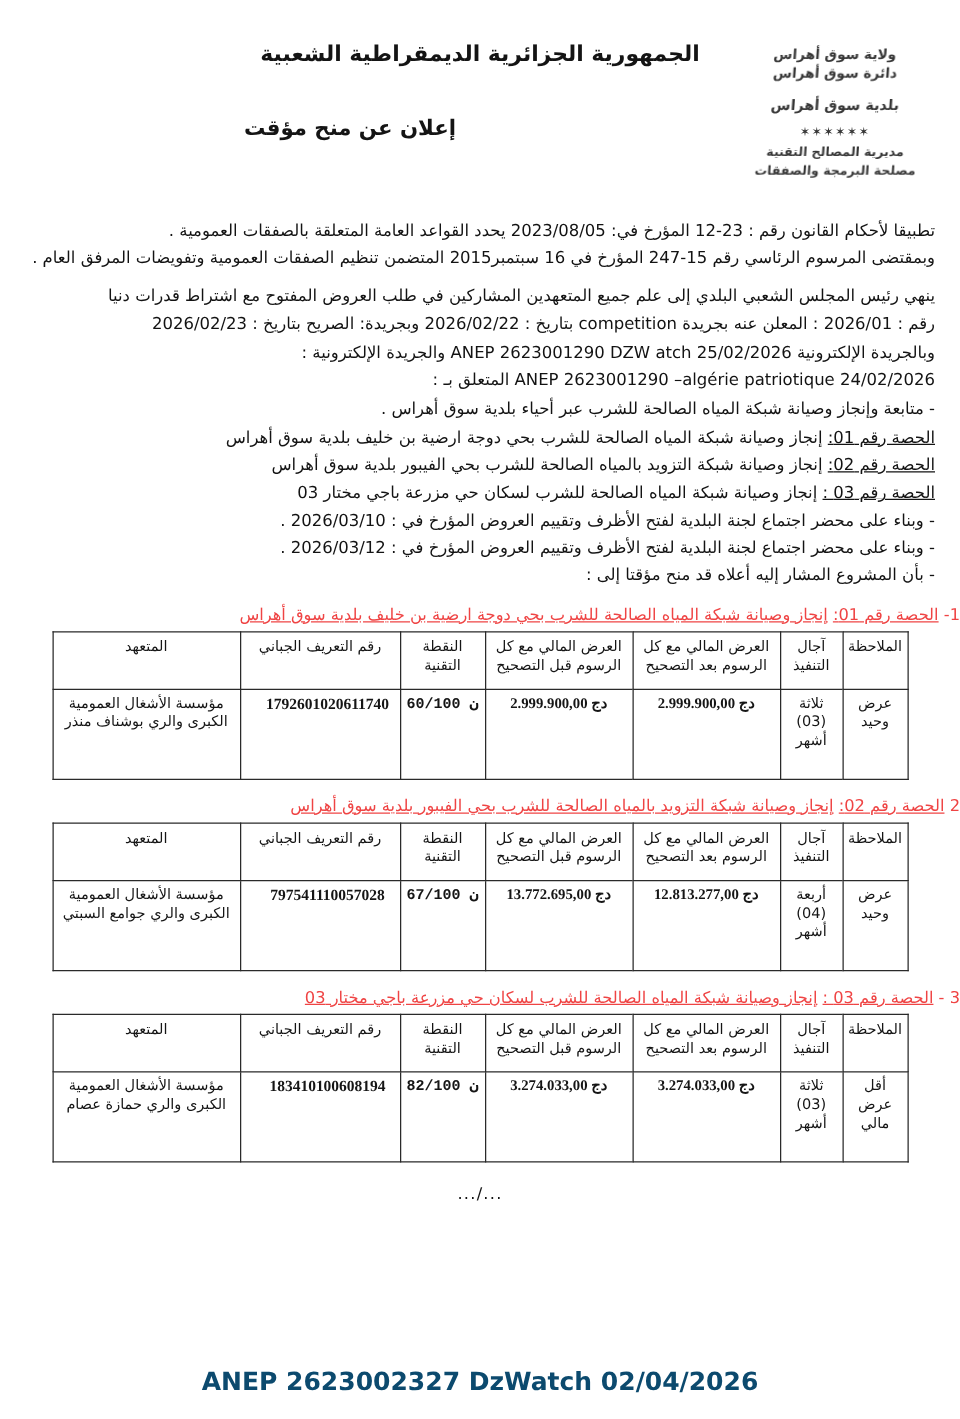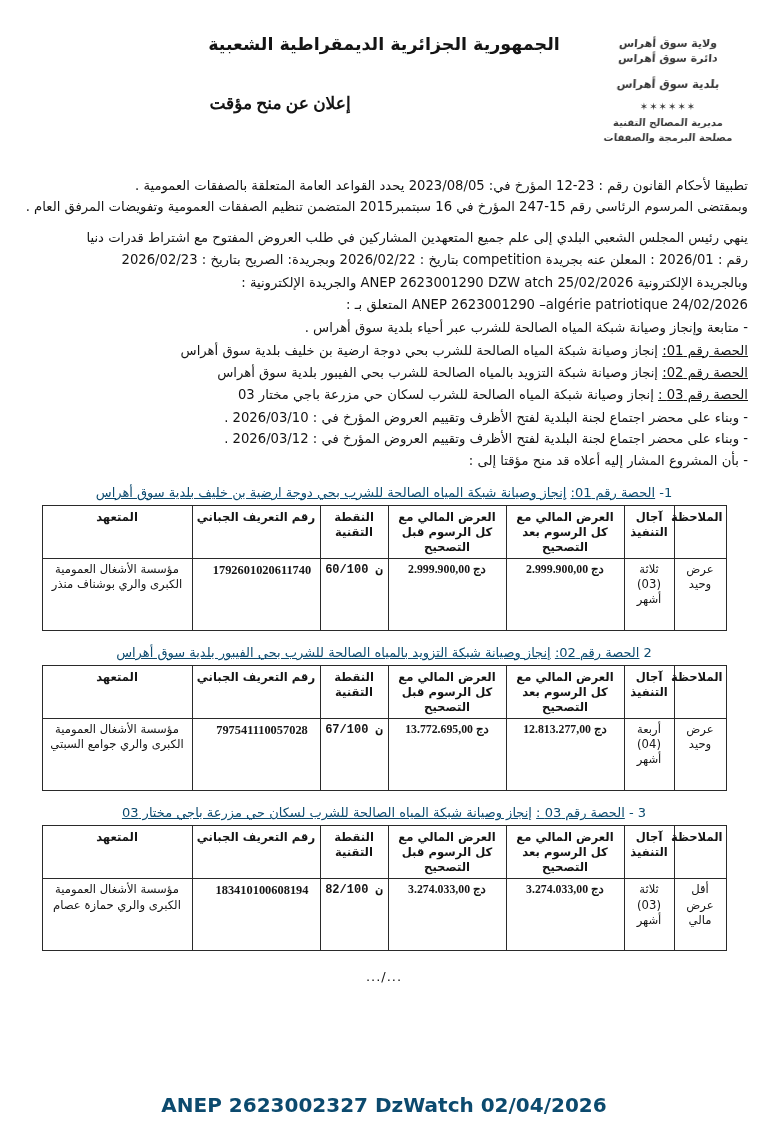--- a/index.html
+++ b/index.html
@@ -44,21 +44,20 @@
   }
   .doc-subtitle {
     position: absolute;
     top: 93px;
     left: 0;
     width: 560px;
     text-align: center;
     font-size: 17px;
     font-weight: bold;
     color: #141414;
-    font-family: Liberation Serif, serif;
   }
 
   
   .letterhead {
     position: absolute;
     top: 36px;
     left: 578px;
     width: 180px;
     text-align: center;
     color: #1b1b1b;
@@ -100,44 +99,43 @@
   .intro-block p { margin-bottom: 1px; text-align: right; }
 
   .lots-block { margin-top: 2px; }
   .lots-block p { margin-bottom: 1px; }
 
   u.ul { text-decoration: underline; }
 
   
   .section-heading {
     font-size: 13px;
-    text-align: center;
     margin: 14px 0 5px 0;
-    color: #0c4a6e;
+    color: #ef4444;
   }
   .section-heading .u { text-decoration: underline; }
 
   table.award {
     width: 670px;
     margin: 0 auto 4px auto;
     border-collapse: collapse;
     table-layout: fixed;
     border: 1px solid #2a2a2a;
   }
   table.award th, table.award td {
     border: 1px solid #2a2a2a;
     padding: 3px 3px;
     font-size: 11.6px;
     line-height: 1.3;
     text-align: center;
     vertical-align: top;
     color: #151515;
   }
   table.award th {
-    font-weight: bold;
+    font-weight: normal;
     height: 46px;
     vertical-align: top;
     padding-top: 4px;
   }
   table.award td { height: 72px; }
   .col-a { width: 150px; }   
   .col-b { width: 128px; }   
   .col-c { width: 68px; }    
   .col-d { width: 118px; }   
   .col-e { width: 118px; }   

